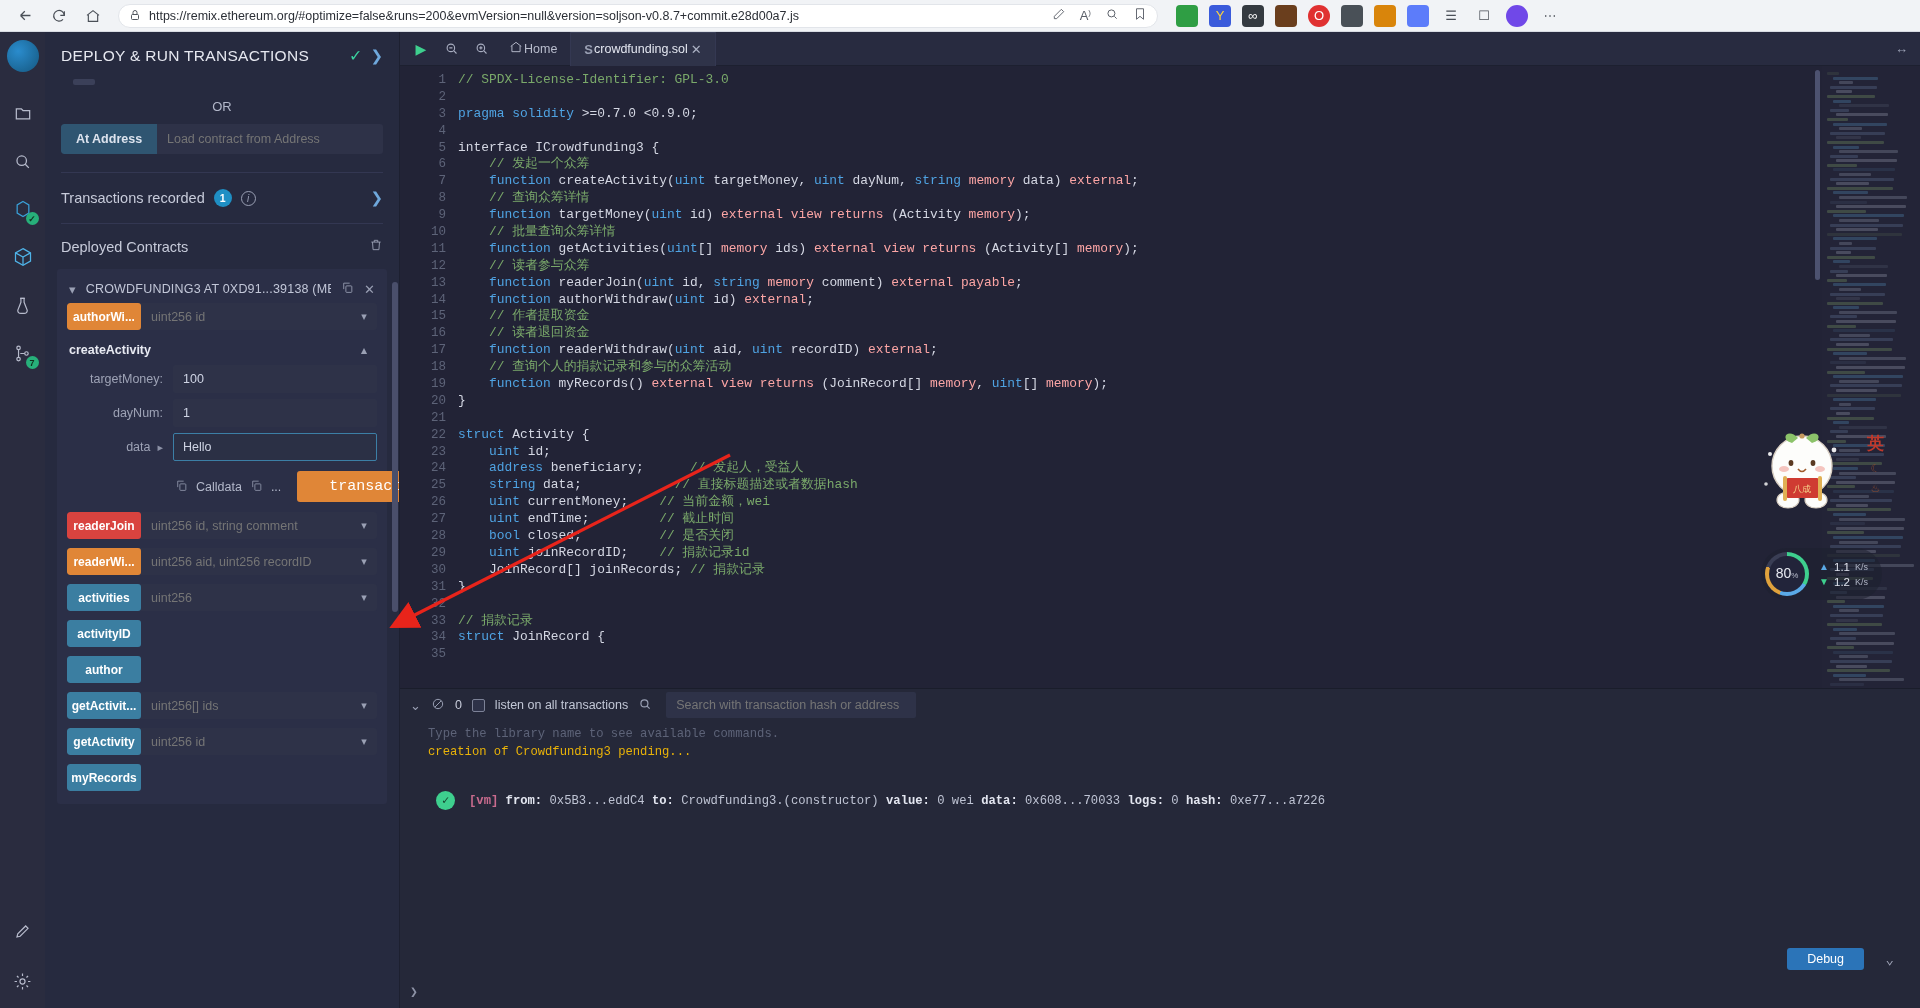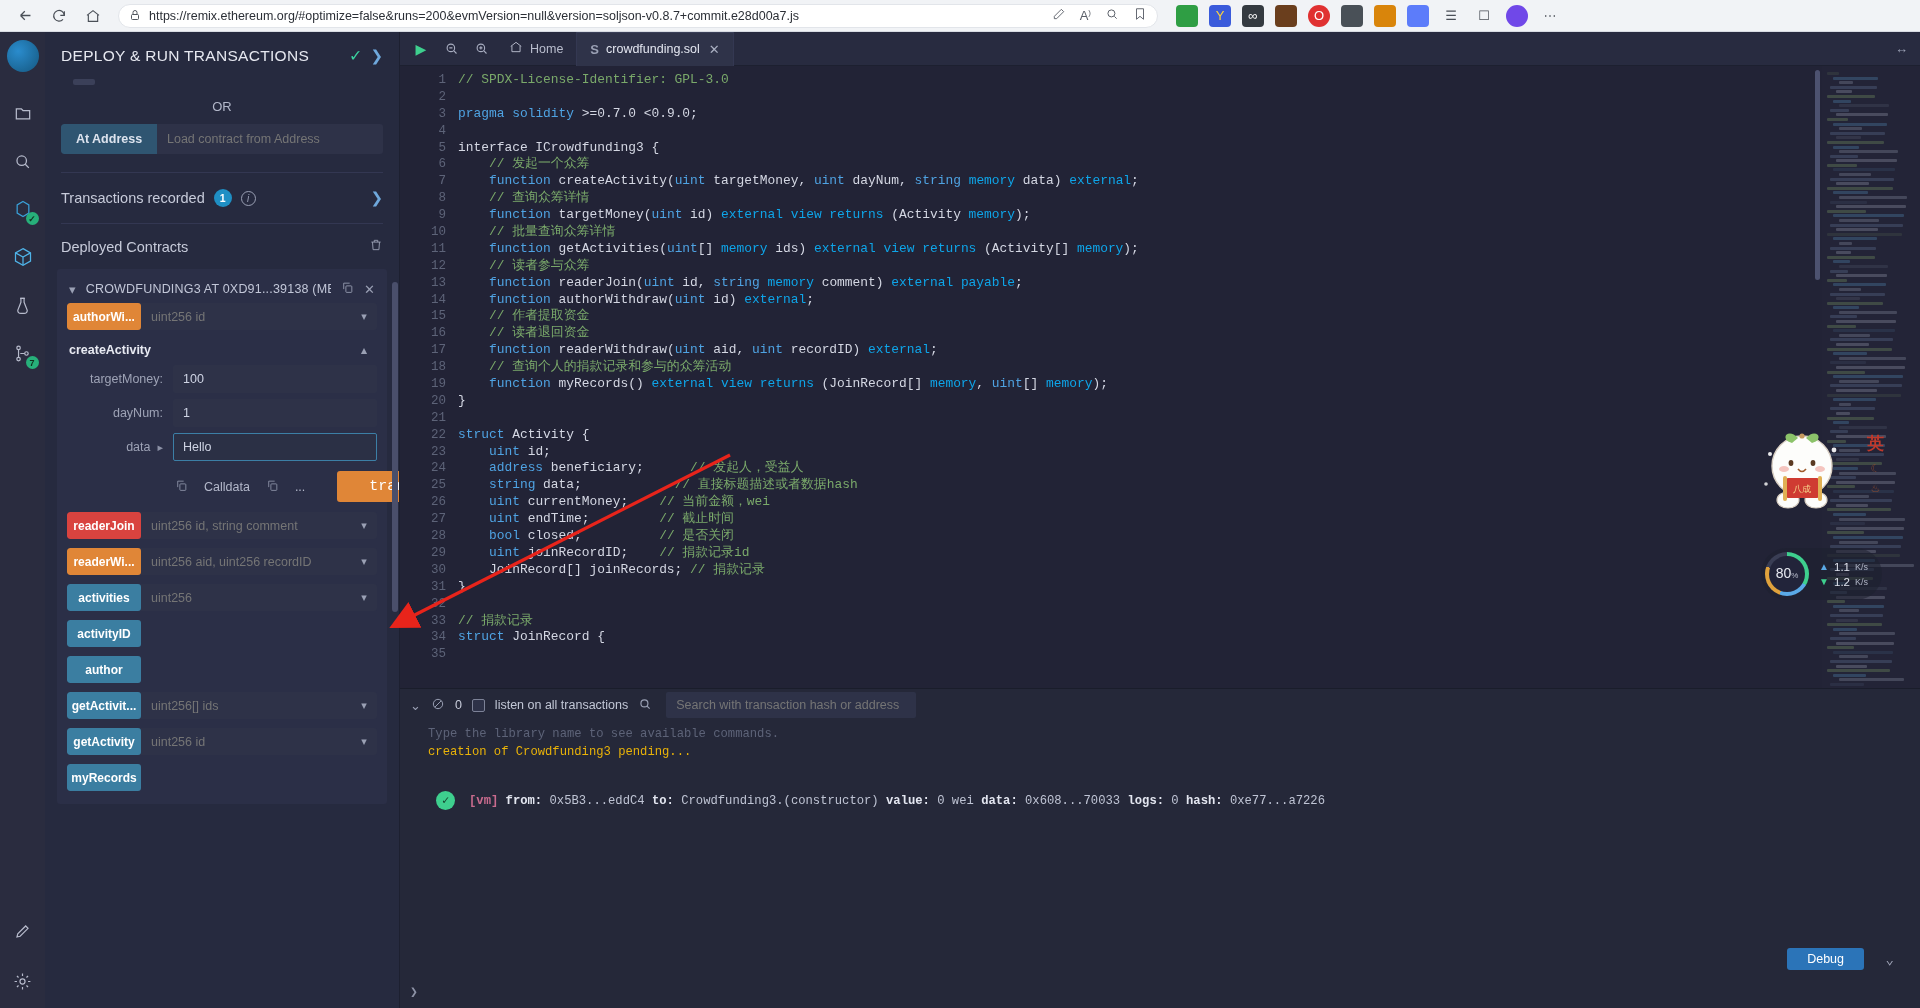--- a/index.html
+++ b/index.html
@@ -202,21 +202,21 @@
     font-family: "Liberation Sans", sans-serif;
   }
   .field-input.focused {
     border-color: #3c7fa6; background: #2b3045;
   }
   .field-row.has-arrow .field-label::after {
     content: "\25B8"; color: #8d92a6; margin-left: 7px;
     font-size: 11px;
   }
   .calldata-row {
-    display: flex; align-items: center; gap: 16px;
+    display: flex; align-items: center; gap: 8px;
     padding: 4px 10px 10px 118px; color: #b4b9cb; font-size: 12.5px;
   }
   .cd-ico { color: #8f94a9; font-size: 13px; }
   .calldata-row .sp { flex: 1; }
   .transact-btn {
     background: #e08637; color: #fff; border: none;
     font-size: 15px; padding: 7px 32px; border-radius: 3px;
     font-family: Liberation Mono, monospace;
   }
 
@@ -232,21 +232,21 @@
     align-items: center; border-bottom: 1px solid #1d2030;
     padding-left: 6px; flex: 0 0 34px;
   }
   .tb-btn {
     width: 30px; height: 30px; display: flex;
     align-items: center; justify-content: center;
     color: #a8adc0; font-size: 13px;
   }
   .tb-btn.play { color: #3ecf8e; font-size: 14px; }
   .tab {
-    height: 34px; display: flex; align-items: center; gap: 7px;
+    height: 34px; display: flex; align-items: center; gap: 1px;
     padding: 0 13px; color: #b9bdcd; font-size: 12.5px;
   }
   .tab.active {
     background: #2f3349; color: #e4e7f1;
     border-top: 1px solid #3b4059;
     border-left: 1px solid #343852; border-right: 1px solid #343852;
   }
   .sol-ico { color: #9aa0b4; font-size: 13px; font-weight: bold; }
   .tab-x { color: #aab0c2; font-size: 13px; margin-left: 2px; }
   .tabbar .sp { flex: 1; }
@@ -271,21 +271,21 @@
     font-family: "Liberation Mono", monospace;
     font-size: 12.9px;
   }
   .code .ln {
     height: 16.9px; line-height: 16.9px; white-space: pre;
     color: #d4d7e3;
   }
   .c-comment { color: #7aa96a; }
   .c-kw      { color: #4fa3e3; }
   .c-type    { color: #4fa3e3; }
-  .c-green   { color: #0ea5e9; font-family: Liberation Mono, monospace; }
+  .c-green   { color: #fca5a5; font-family: Liberation Mono, monospace; }
   .c-plain   { color: #d4d7e3; }
 
   .minimap {
     position: absolute; right: 0; top: 0; width: 98px; bottom: 0;
     background: #242638; opacity: .62; overflow: hidden;
     padding: 6px 5px;
   }
   .mm-line {
     height: 3px; margin-bottom: 1.6px; border-radius: 1px;
   }

